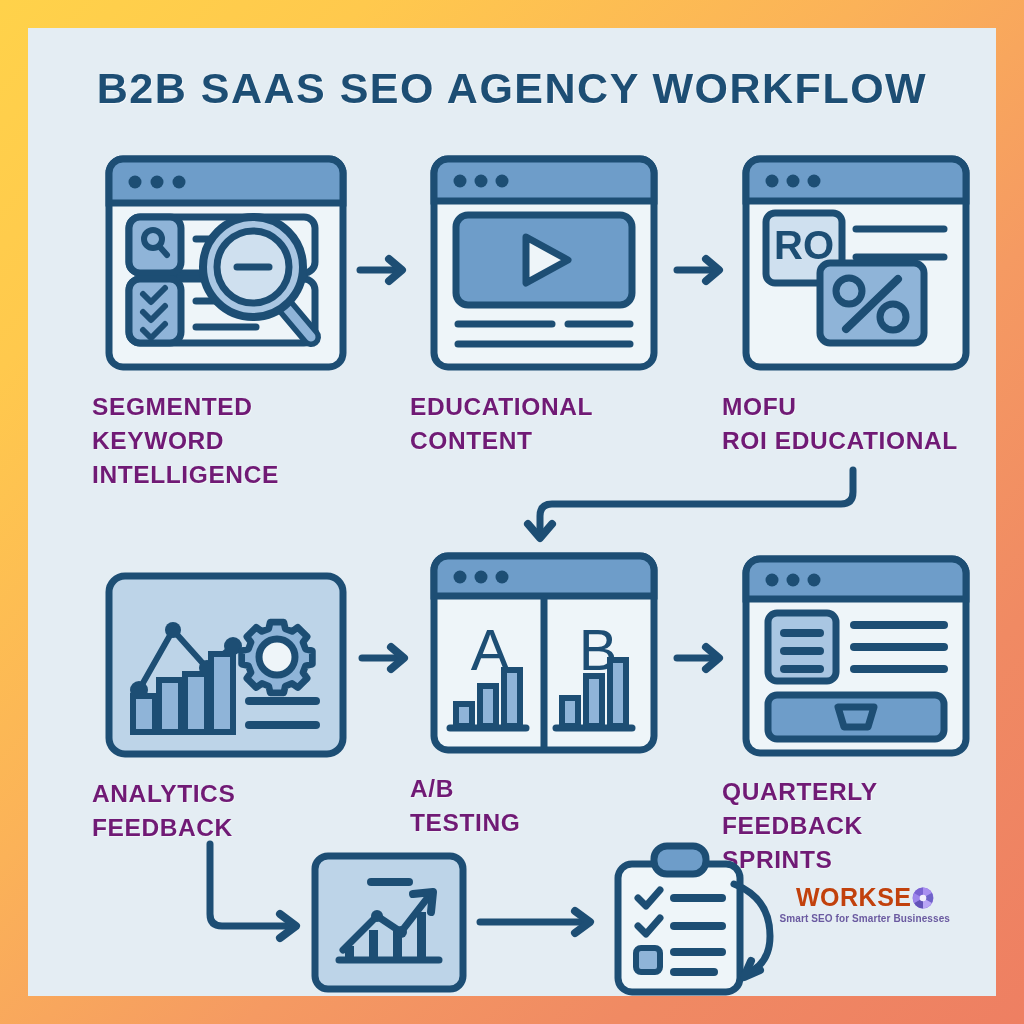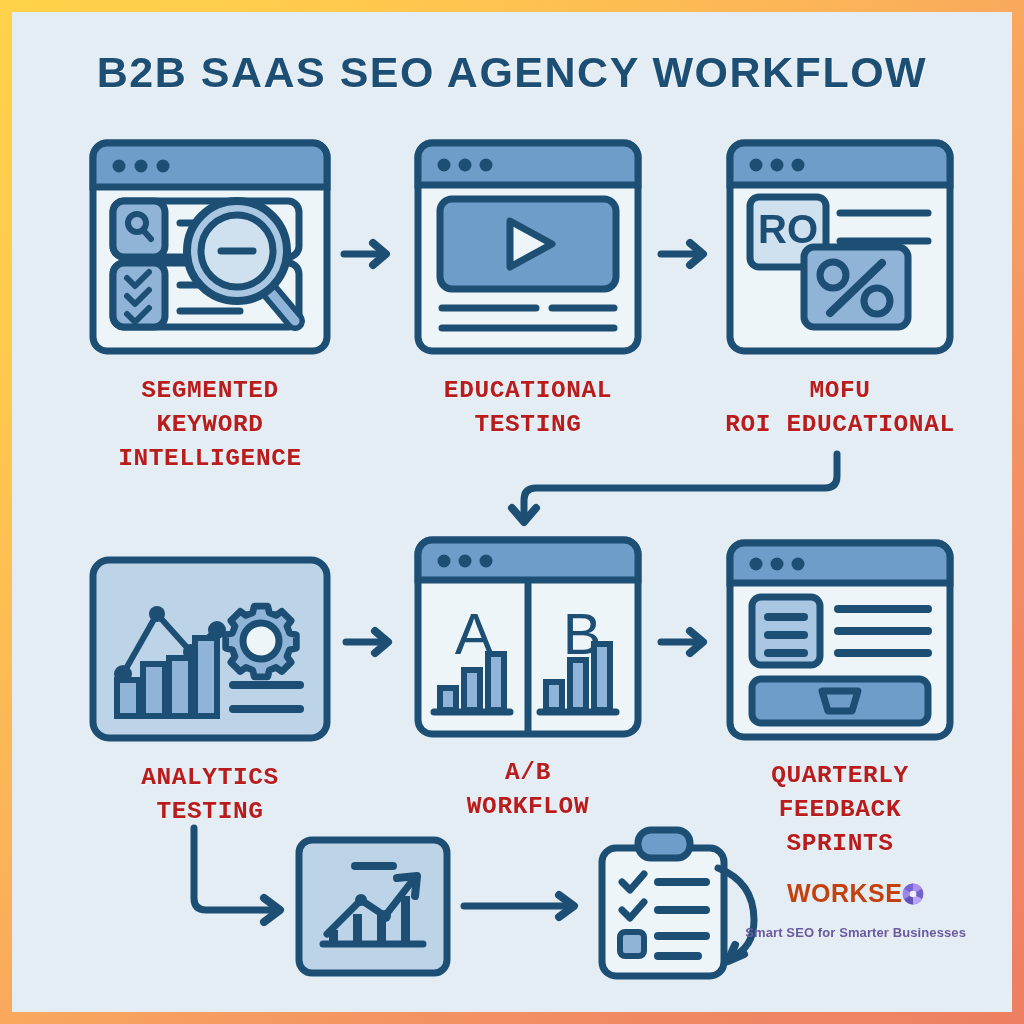--- a/index.html
+++ b/index.html
@@ -4,56 +4,55 @@
 <style>
   html,body{margin:0;padding:0;}
   body{
     width:1024px;height:1024px;
     font-family:"Liberation Sans","DejaVu Sans",sans-serif;
     background:#ffffff;overflow:hidden;
   }
   #frame{
     position:relative;width:1024px;height:1024px;box-sizing:border-box;
     background:linear-gradient(135deg,#ffd24a 0%,#ffc94d 18%,#fbb258 42%,#f59a62 62%,#f08a63 80%,#ee7f62 100%);
-    padding:12px;
+    padding:28px;
   }
   #canvas{
     position:relative;width:100%;height:100%;box-sizing:border-box;
     background:#e4edf3;
     overflow:hidden;
   }
   
   #title{
     position:absolute;left:0;top:36px;width:100%;text-align:center;
     font-size:43px;font-weight:bold;letter-spacing:1.5px;color:#1d4e74;
     font-family:"Liberation Sans","DejaVu Sans",sans-serif;
     text-shadow:1px 1px 0 rgba(255,255,255,.55);
     white-space:nowrap;
   }
   
   .node{position:absolute;}
   .node .icon{position:relative;text-align:center;}
   .node .caption{
-    margin-top:14px;text-align:center;color:#b91c1c;
+    margin-top:14px;color:#701a75;
     font-weight:bold;font-size:24.5px;line-height:1.38;letter-spacing:.6px;
     text-shadow:1px 1px 0 rgba(255,255,255,.45);
     white-space:pre-line;
-    font-family:Liberation Mono, monospace;
   }
   
   .conn{position:absolute;pointer-events:none;}
   
   #logo{position:absolute;right:46px;bottom:72px;text-align:center;}
   #logo .wordmark{
     font-size:25px;font-weight:bold;color:#c2410c;letter-spacing:.5px;
     display:flex;align-items:center;justify-content:center;gap:0;
     font-family:"Liberation Sans","DejaVu Sans",sans-serif;
   }
   #logo .tag{
-    margin-top:17px;font-size:13px;color:#6a5aa0;letter-spacing:.1px;
+    margin-top:1px;font-size:10px;color:#6a5aa0;letter-spacing:.1px;
     font-family:"Liberation Sans","DejaVu Sans",sans-serif;font-weight:bold;
   }
 </style>
 </head>
 <body>
 
 <div id="frame">
   <div id="canvas">
 
     <div id="title">B2B SAAS SEO AGENCY WORKFLOW</div>
@@ -109,21 +108,21 @@
           <circle cx="55" cy="30" r="6.5" fill="#1d4e74"></circle>
           <circle cx="76" cy="30" r="6.5" fill="#1d4e74"></circle>
           <rect x="30" y="64" width="176" height="90" rx="12" fill="#6e9dc9" stroke="#1d4e74" stroke-width="7"></rect>
           <polygon points="100,86 142,109 100,132" fill="#eef5f9" stroke="#1d4e74" stroke-width="7" stroke-linejoin="round"></polygon>
           <line x1="32" y1="173" x2="126" y2="173" stroke="#1d4e74" stroke-width="7" stroke-linecap="round"></line>
           <line x1="142" y1="173" x2="204" y2="173" stroke="#1d4e74" stroke-width="7" stroke-linecap="round"></line>
           <line x1="32" y1="193" x2="204" y2="193" stroke="#1d4e74" stroke-width="7" stroke-linecap="round"></line>
         </svg>
       </div>
       <div class="caption">EDUCATIONAL
-TESTING</div>
+CONTENT</div>
     </div>
 
     <div class="conn" style="left:645px;top:222px;">
       <svg width="60" height="40" viewBox="0 0 60 40">
         <line x1="4" y1="20" x2="42" y2="20" stroke="#1d4e74" stroke-width="7" stroke-linecap="round"></line>
         <polyline points="33,9 46,20 33,31" fill="none" stroke="#1d4e74" stroke-width="8" stroke-linecap="round" stroke-linejoin="round"></polyline>
       </svg>
     </div>
 
     <div class="node" style="left:694px;top:123px;width:268px;">
@@ -173,21 +172,21 @@
 
           <g transform="translate(176,78)">
             <path d="M-13 -46 L13 -46 L16 -33 L29 -28 L40 -36 L58 -18 L50 -7 L55 6 L68 9 L68 35 L55 38 L50 51 L58 62 L40 80 L29 72 L16 77 L13 90 L-13 90 L-16 77 L-29 72 L-40 80 L-58 62 L-50 51 L-55 38 L-68 35 L-68 9 L-55 6 L-50 -7 L-58 -18 L-40 -36 L-29 -28 L-16 -33 Z" transform="scale(0.52)" fill="#8fb4d8" stroke="#1d4e74" stroke-width="13" stroke-linejoin="round"></path>
             <circle cx="0" cy="11" r="18" fill="#eef5f9" stroke="#1d4e74" stroke-width="7"></circle>
           </g>
           <line x1="148" y1="133" x2="215" y2="133" stroke="#1d4e74" stroke-width="8" stroke-linecap="round"></line>
           <line x1="148" y1="157" x2="215" y2="157" stroke="#1d4e74" stroke-width="8" stroke-linecap="round"></line>
         </svg>
       </div>
       <div class="caption">ANALYTICS
-TESTING</div>
+FEEDBACK</div>
     </div>
 
     <div class="conn" style="left:330px;top:610px;">
       <svg width="60" height="40" viewBox="0 0 60 40">
         <line x1="4" y1="20" x2="42" y2="20" stroke="#1d4e74" stroke-width="7" stroke-linecap="round"></line>
         <polyline points="33,9 46,20 33,31" fill="none" stroke="#1d4e74" stroke-width="8" stroke-linecap="round" stroke-linejoin="round"></polyline>
       </svg>
     </div>
 
     <div class="node" style="left:382px;top:520px;width:268px;">
@@ -207,21 +206,21 @@
           <rect x="78" y="122" width="16" height="56" fill="#8fb4d8" stroke="#1d4e74" stroke-width="6"></rect>
           <line x1="24" y1="180" x2="100" y2="180" stroke="#1d4e74" stroke-width="7" stroke-linecap="round"></line>
 
           <rect x="136" y="150" width="16" height="28" fill="#8fb4d8" stroke="#1d4e74" stroke-width="6"></rect>
           <rect x="160" y="128" width="16" height="50" fill="#8fb4d8" stroke="#1d4e74" stroke-width="6"></rect>
           <rect x="184" y="112" width="16" height="66" fill="#8fb4d8" stroke="#1d4e74" stroke-width="6"></rect>
           <line x1="130" y1="180" x2="206" y2="180" stroke="#1d4e74" stroke-width="7" stroke-linecap="round"></line>
         </svg>
       </div>
       <div class="caption">A/B
-WORKFLOW</div>
+TESTING</div>
     </div>
 
     <div class="conn" style="left:645px;top:610px;">
       <svg width="60" height="40" viewBox="0 0 60 40">
         <line x1="4" y1="20" x2="42" y2="20" stroke="#1d4e74" stroke-width="7" stroke-linecap="round"></line>
         <polyline points="33,9 46,20 33,31" fill="none" stroke="#1d4e74" stroke-width="8" stroke-linecap="round" stroke-linejoin="round"></polyline>
       </svg>
     </div>
 
     <div class="node" style="left:694px;top:523px;width:268px;">

